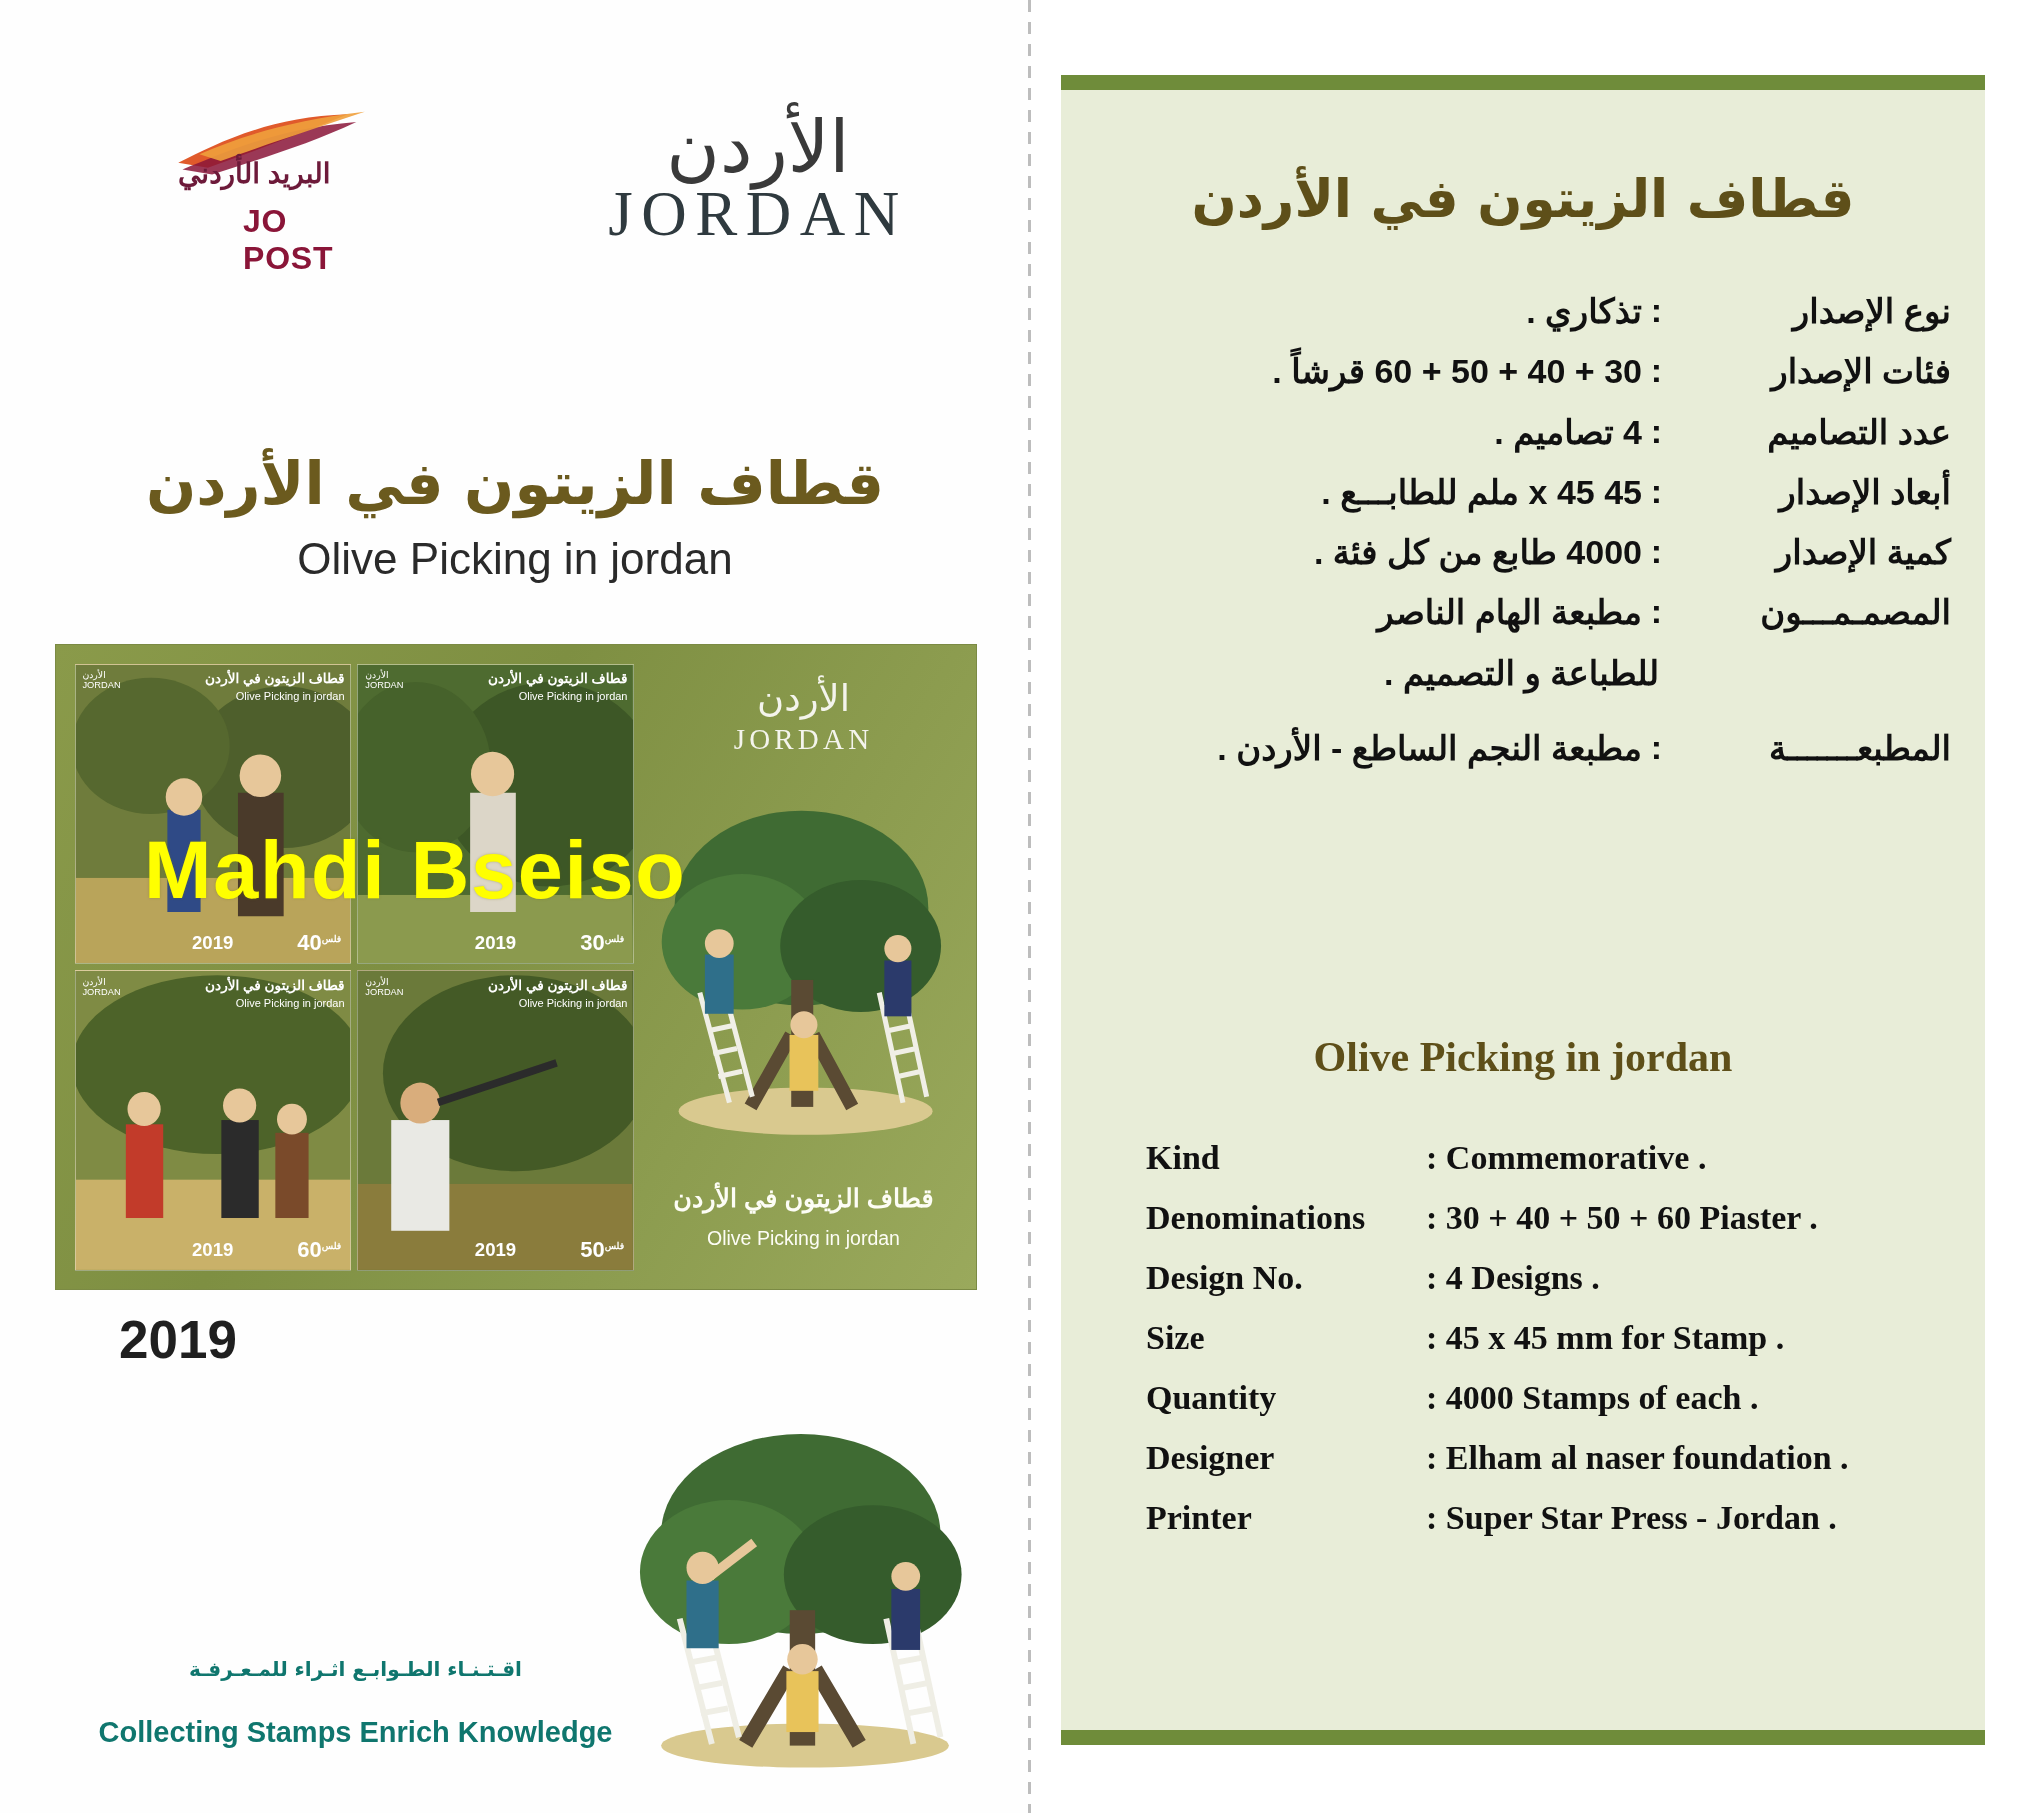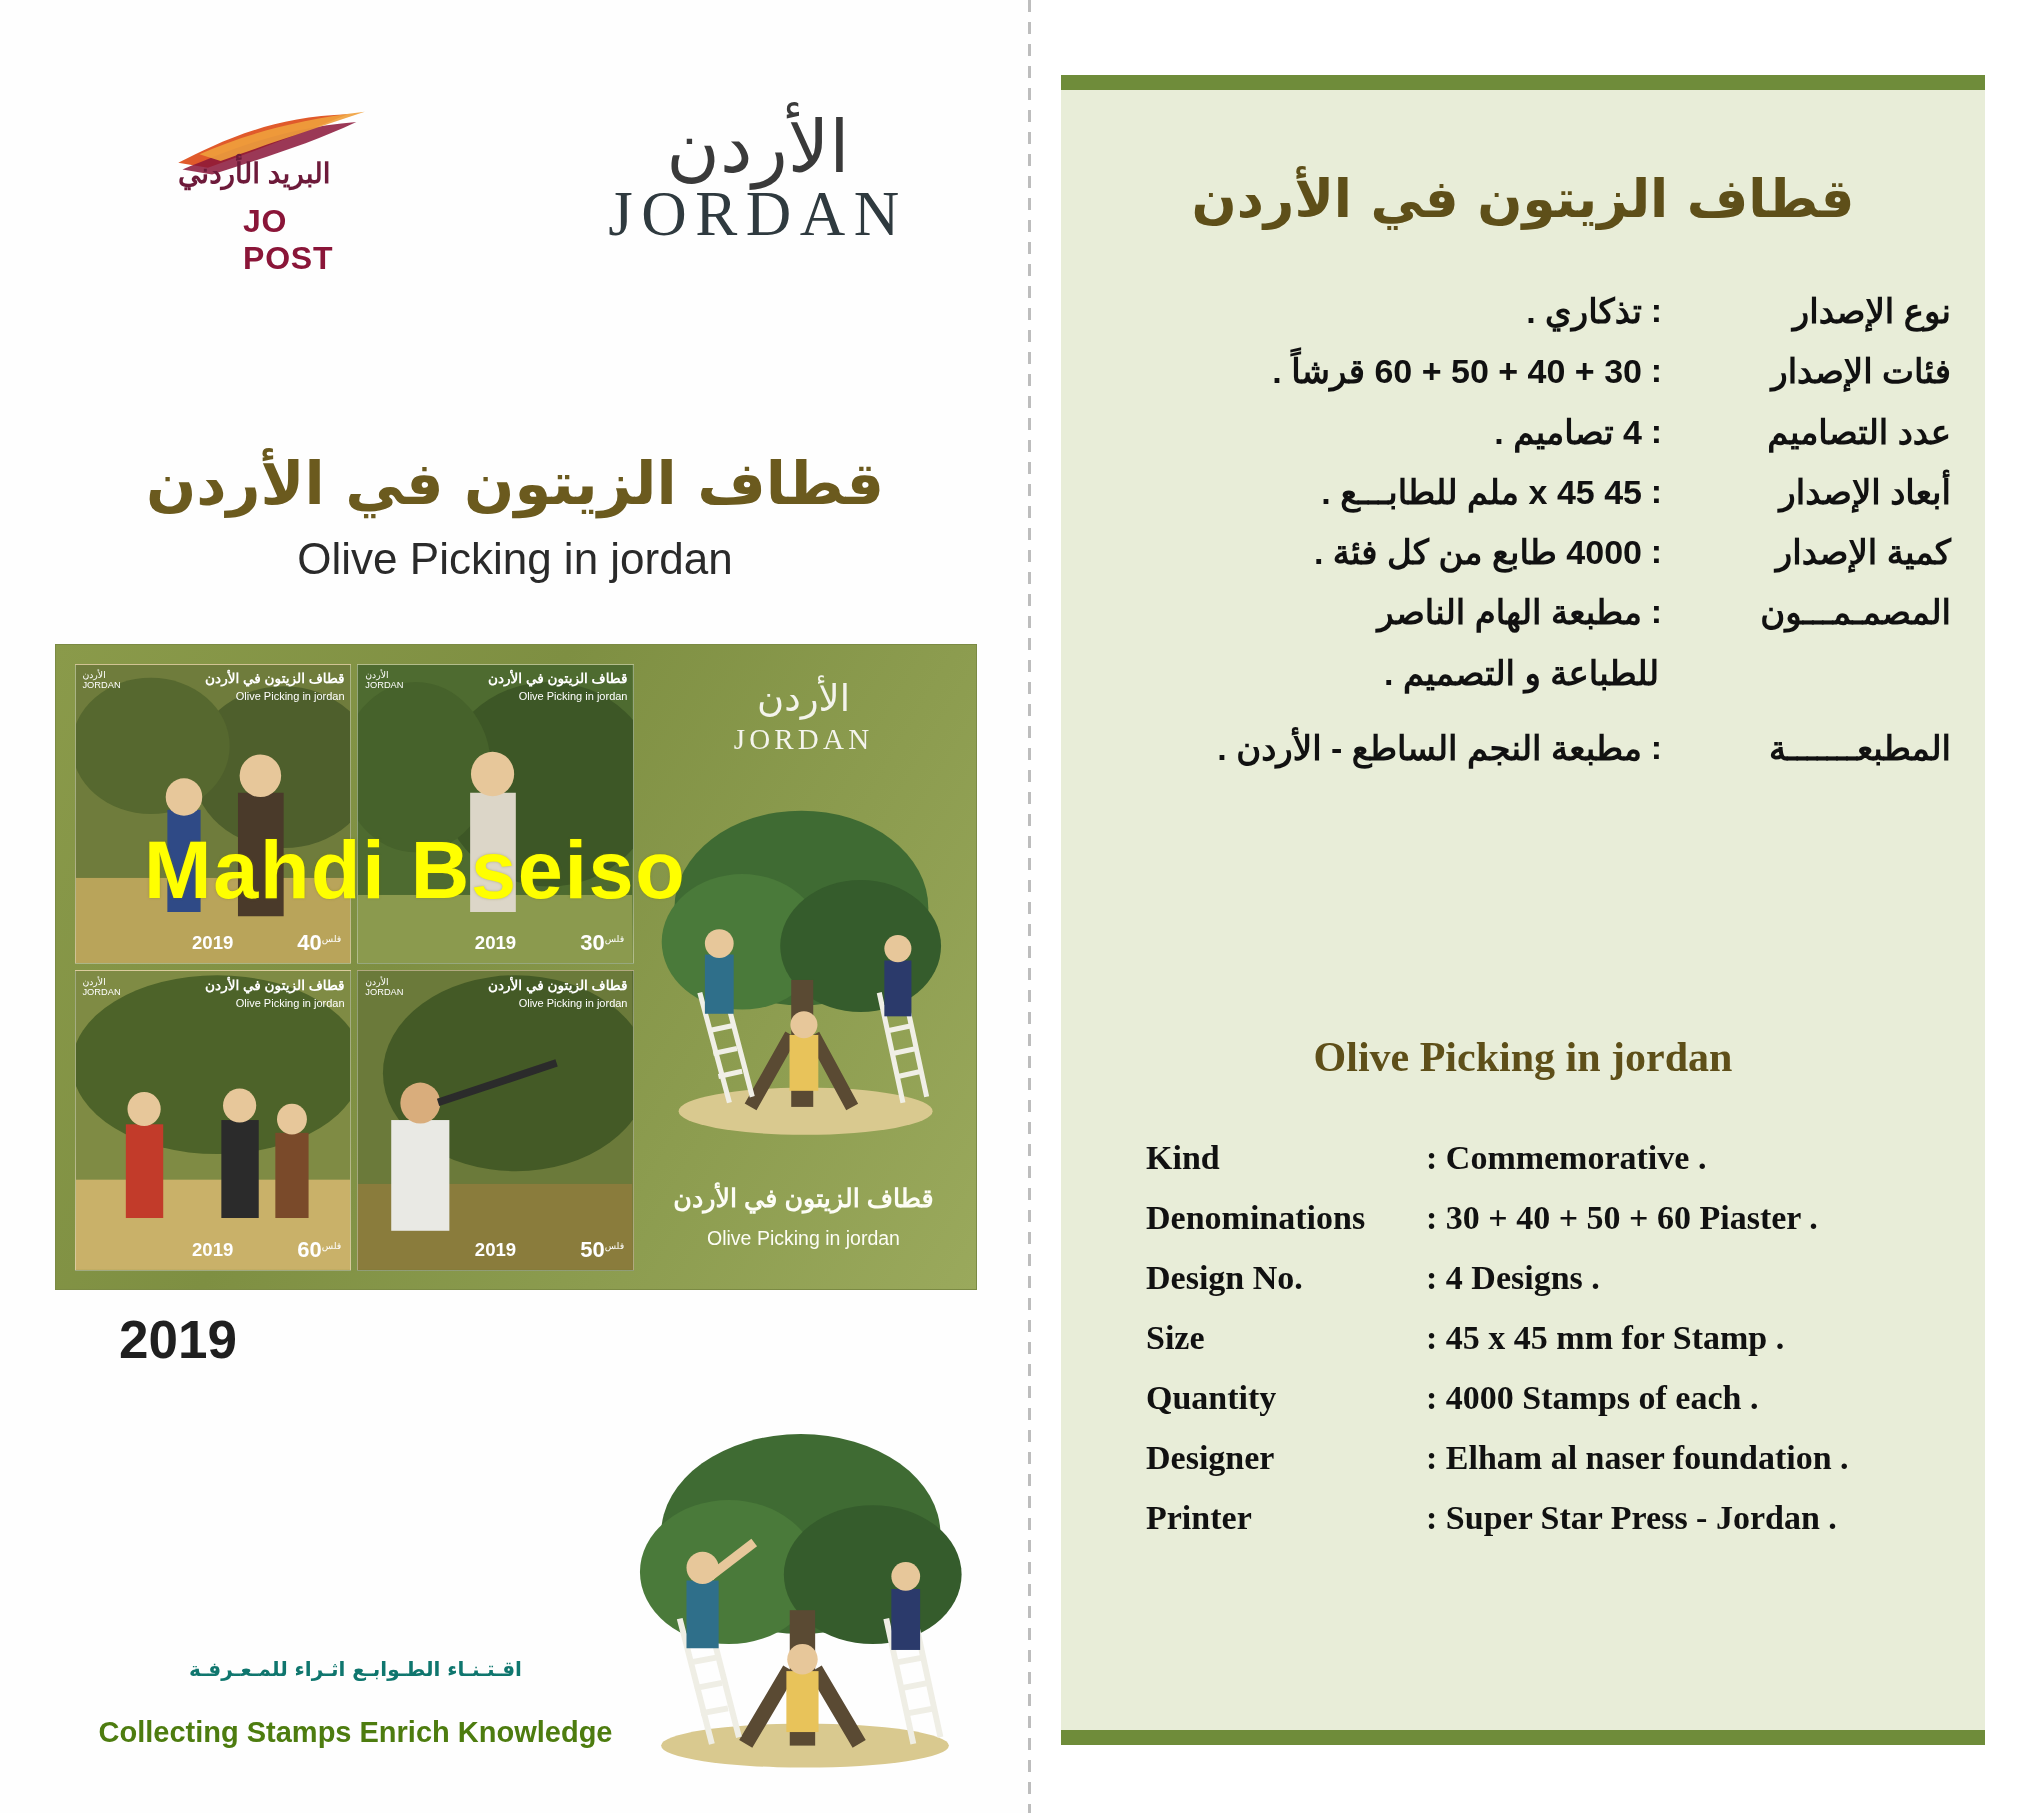--- a/index.html
+++ b/index.html
@@ -35,34 +35,34 @@
   .stamp{position:relative;overflow:hidden;border:0.8px solid rgba(255,255,255,.35);}
   .st1{background:linear-gradient(180deg,#7f8f45 0%,#6f7c3c 55%,#b9a45a 100%);}
   .st2{background:linear-gradient(180deg,#5f7a3a 0%,#4e6b30 60%,#8b9a4e 100%);}
   .st3{background:linear-gradient(180deg,#6d7c3c 0%,#7f8b44 55%,#c9b169 100%);}
   .st4{background:linear-gradient(180deg,#55682f 0%,#6b7a3a 55%,#8a7c3c 100%);}
   .stamp .s-ar{position:absolute;right:5.1px;top:5.1px;font-size:13.6px;color:#fff;direction:rtl;font-weight:bold;}
   .stamp .s-en{position:absolute;right:5.1px;top:25.4px;font-size:11px;color:#fff;}
   .stamp .s-jd{position:absolute;left:6.8px;top:5.1px;font-size:9.3px;color:#fff;text-align:left;line-height:1.1;}
   .stamp .s-year{position:absolute;left:50%;transform:translateX(-50%);bottom:8.5px;font-size:18.6px;font-weight:bold;color:#fff;}
   .stamp .s-val{position:absolute;right:8.5px;bottom:6.8px;font-size:22px;font-weight:bold;color:#fff;}
-  .stamp .s-val sup{font-size:9.3px;font-weight:normal;}
+  .stamp .s-val sup{font-size:9.3px;font-weight:bold;}
 
   .sheet-right{position:absolute;left:593px;top:17px;width:309px;height:610px;}
   .sheet-right .jl-ar{position:absolute;left:0;top:15.3px;width:309px;text-align:center;font-size:37px;color:#f4f4ec;direction:rtl;font-family:"DejaVu Sans",sans-serif;}
   .sheet-right .jl-en{position:absolute;left:0;top:61px;width:309px;text-align:center;font-size:29px;color:#f4f4ec;font-family:"Liberation Serif",serif;letter-spacing:4.2px;}
   .sheet-right .cap-ar{position:absolute;left:0;bottom:59px;width:309px;text-align:center;font-size:25.4px;color:#fdfdf5;direction:rtl;font-weight:bold;}
   .sheet-right .cap-en{position:absolute;left:0;bottom:22px;width:309px;text-align:center;font-size:19.5px;color:#fdfdf5;}
 
   .year-big{position:absolute;left:119px;top:1309px;font-size:53px;font-weight:bold;color:#1f1f1f;}
 
   .bottom-ar{position:absolute;left:76px;top:1657px;width:559px;text-align:center;
     font-size:20px;font-weight:bold;color:#0f766e;direction:rtl;font-family:"DejaVu Sans",sans-serif;letter-spacing:2.5px;}
   .bottom-en{position:absolute;left:76px;top:1716px;width:559px;text-align:center;
-    font-size:29px;font-weight:bold;color:#4d7c0f;}
+    font-size:29px;font-weight:bold;color:#0f766e;}
 
   .fold{position:absolute;left:1028px;top:0;width:2.5px;height:1814px;
     background:repeating-linear-gradient(to bottom,#bdbdbd 0 12px,transparent 12px 22px);}
 
   
   .right{position:absolute;left:1061px;top:75px;width:924px;height:1670px;background:#e8edd8;}
   .bar-top{position:absolute;left:0;top:0;width:924px;height:15.3px;background:#6f8c3a;}
   .bar-bottom{position:absolute;left:0;bottom:0;width:924px;height:15.3px;background:#6f8c3a;}
 
   .r-title-ar{position:absolute;left:0;top:93px;width:924px;text-align:center;

